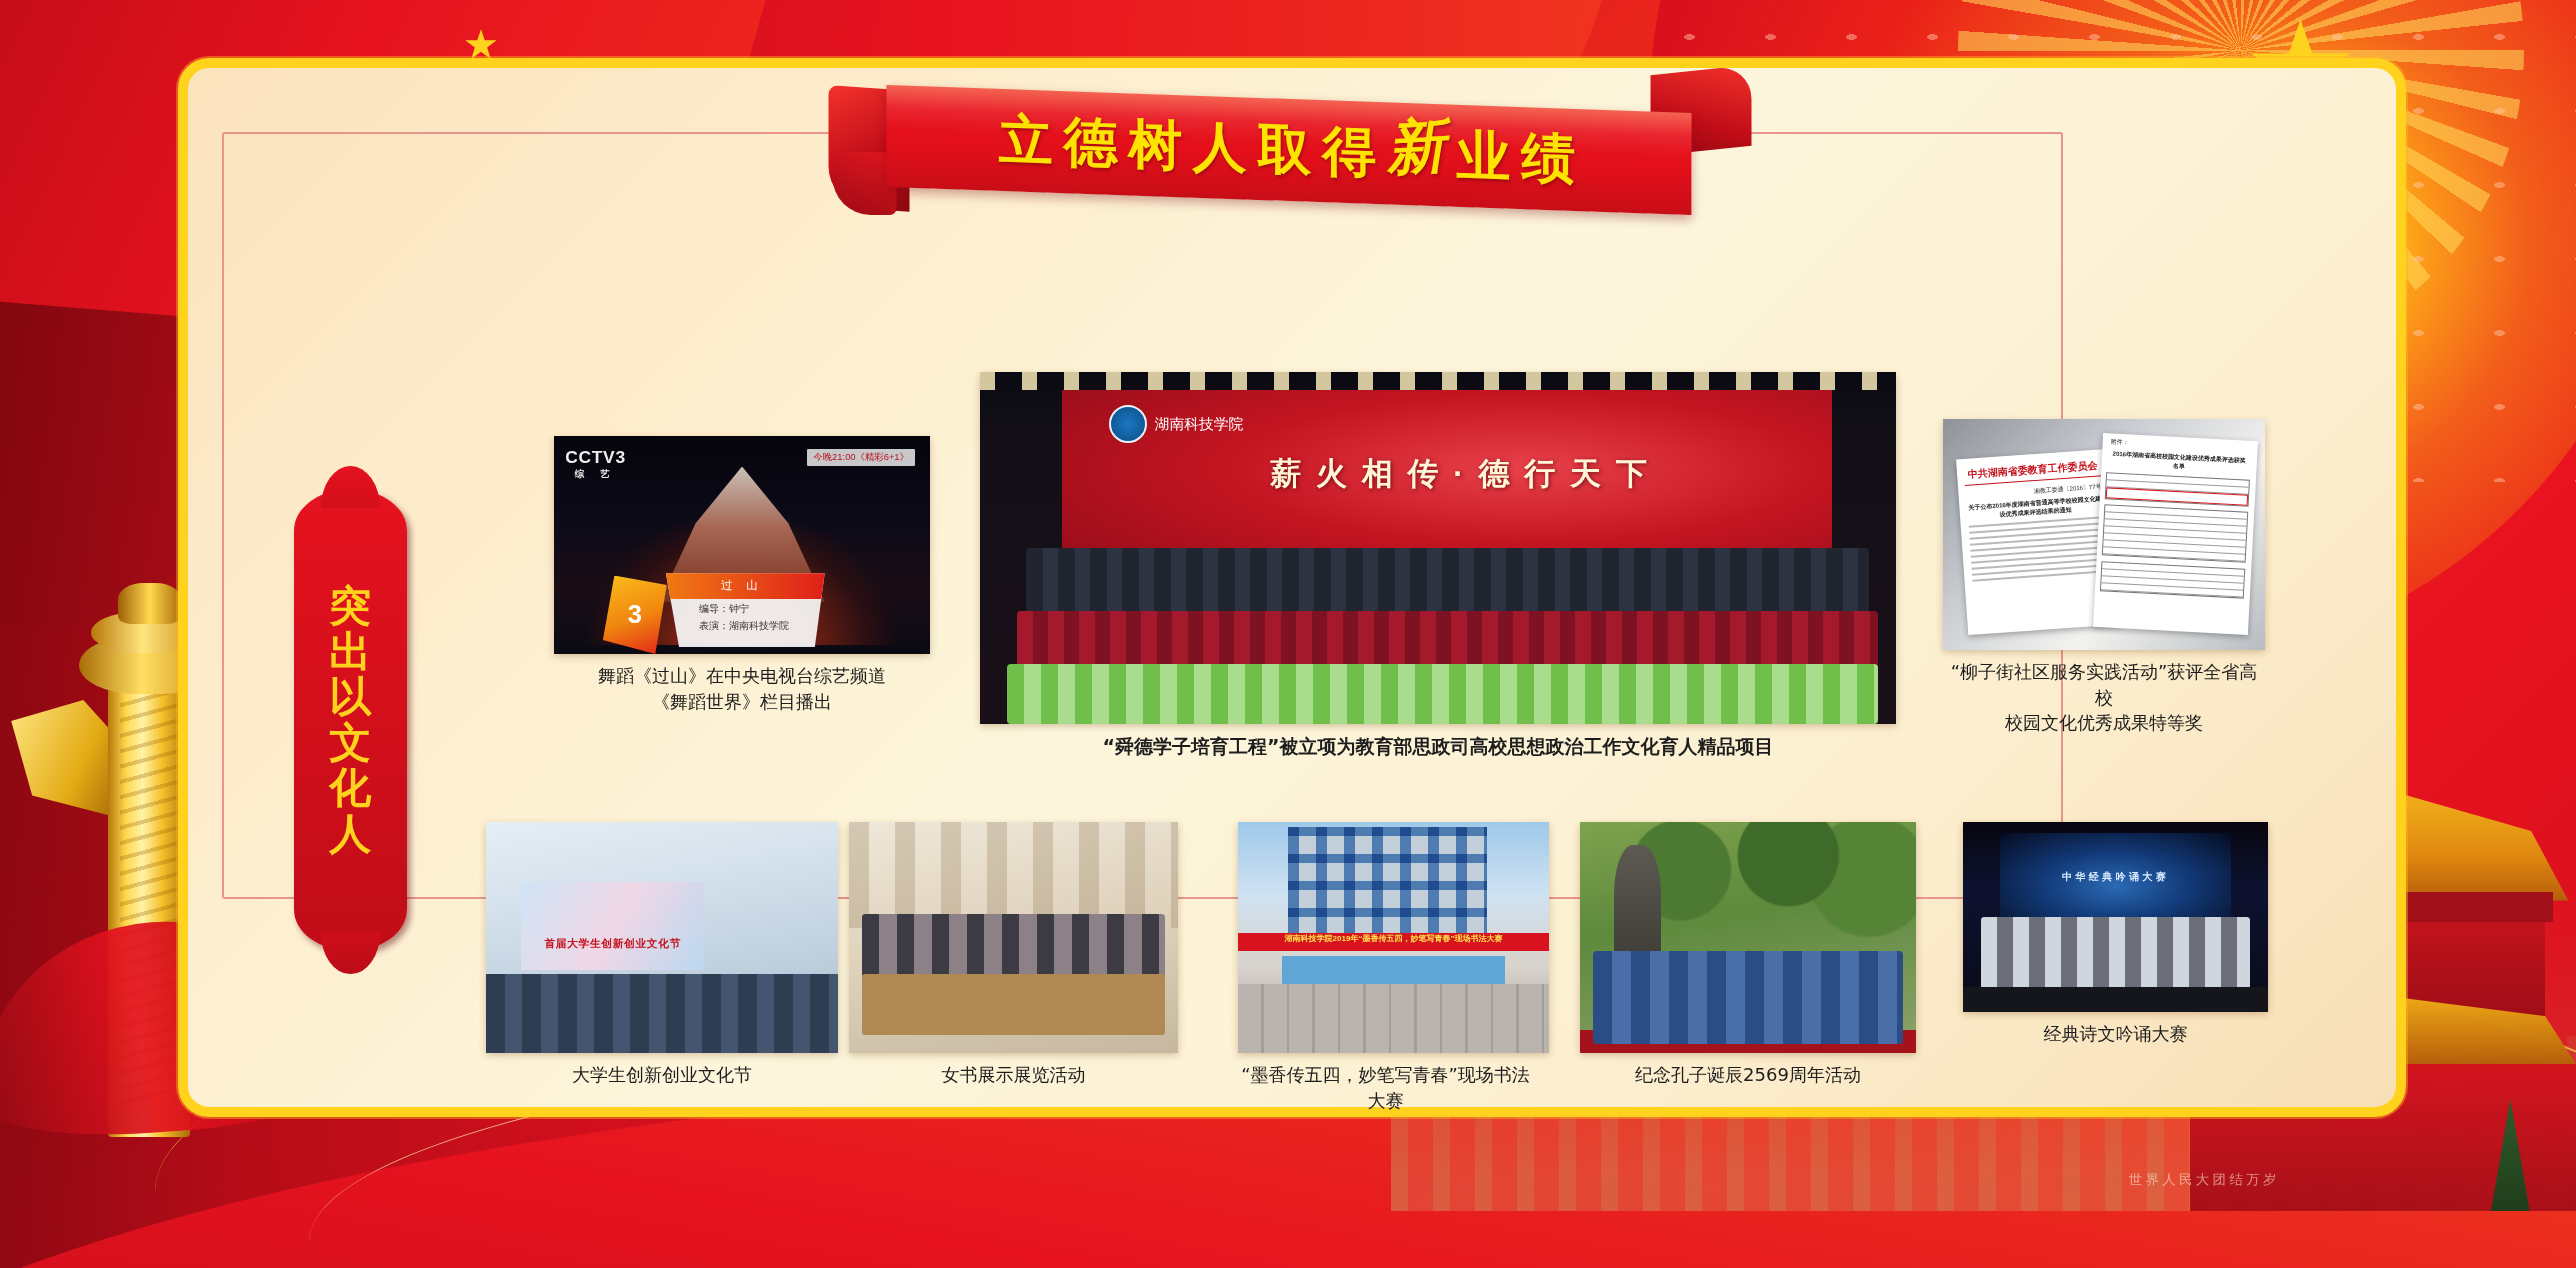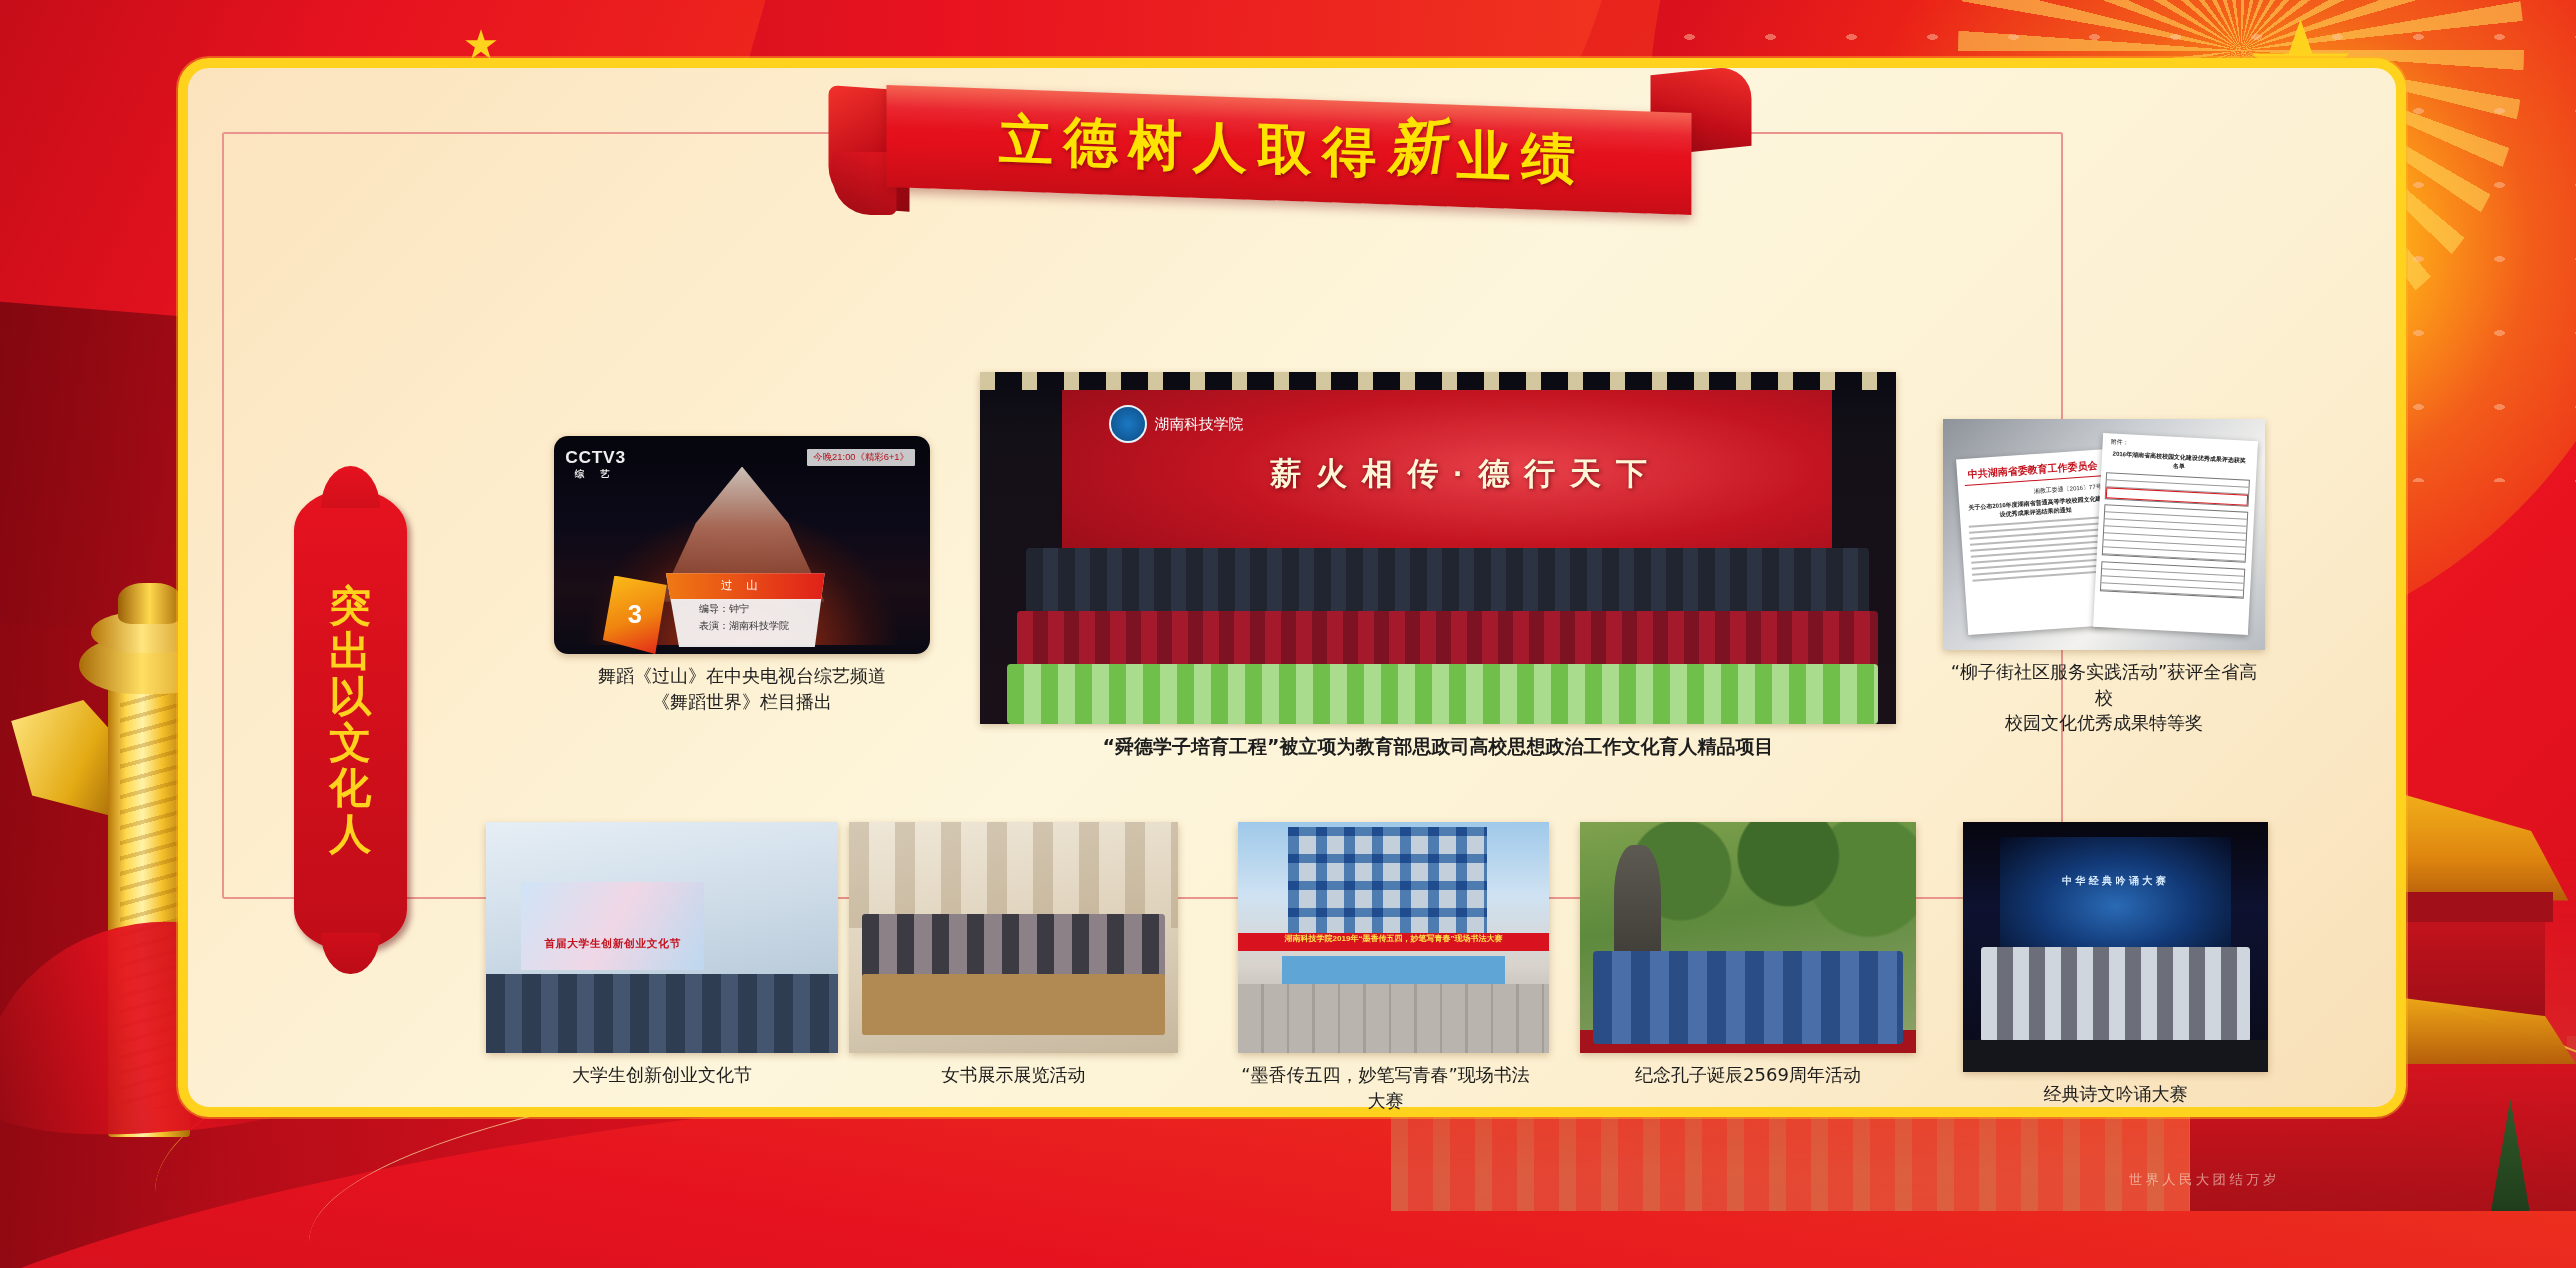--- a/index.html
+++ b/index.html
@@ -141,21 +141,21 @@
   .plaque b{color:#ffd21e;font-size:42px;font-weight:bold;line-height:1.02;
           font-family:"DejaVu Sans",sans-serif;position:relative;z-index:2;}
   .cell{position:absolute;}
   .photo{position:relative;width:100%;overflow:hidden;background:#1a1a22;
          box-shadow:0 2.7px 7.4px rgba(120,70,20,.30);}
   .cap{margin-top:9.4px;text-align:center;color:#1d1d1d;font-size:18px;line-height:1.42;
        font-family:"DejaVu Sans",sans-serif;white-space:pre-line;}
   .cap.big{font-size:19px;font-weight:bold;}
 
   
-  .p-cctv{background:linear-gradient(180deg,#05050c 0%,#0c0a18 40%,#1a0d16 70%,#0a0a14 100%);border-radius:14px;}
+  .p-cctv{background:linear-gradient(180deg,#05050c 0%,#0c0a18 40%,#1a0d16 70%,#0a0a14 100%);}
   .p-cctv .crowd{position:absolute;left:0;bottom:4%;width:100%;height:62%;
        background:radial-gradient(ellipse 42% 100% at 50% 100%,#b0381c 0%,#6d1f12 45%,#2a0f12 80%,transparent 100%);}
   .p-cctv .pyramid{position:absolute;left:50%;top:14%;transform:translateX(-50%);
        width:44%;height:62%;background:linear-gradient(180deg,#e0d4c8 0%,#b5705a 45%,#7a3422 100%);
        clip-path:polygon(50% 0,78% 42%,100% 100%,0 100%,22% 42%);opacity:.9;}
   .p-cctv .logo{position:absolute;left:3%;top:5%;color:#eee;font-size:17.4px;font-weight:bold;letter-spacing:0.7px;}
   .p-cctv .logo small{display:block;font-size:9.4px;letter-spacing:6.7px;text-align:center;font-weight:bold;}
   .p-cctv .tick{position:absolute;right:4%;top:6%;background:rgba(255,255,255,.78);color:#b5121a;
        font-size:9.4px;padding:2px 6px;border-radius:1.3px;}
   .p-cctv .card{position:absolute;left:28%;bottom:3%;width:44%;height:34%;
@@ -456,21 +456,21 @@
     <div class="photo p-d" style="height:231px;">
       <div class="trees"></div>
       <div class="statue"></div>
       <div class="carpet"></div>
       <div class="robes"></div>
     </div>
     <div class="cap">纪念孔子诞辰2569周年活动</div>
   </div>
 
   <div class="cell" style="left:1963px;top:822px;width:305px;">
-    <div class="photo p-e" style="height:250px;">
+    <div class="photo p-e" style="height:190px;">
       <div class="scr">
         <b>中华经典吟诵大赛</b>
       </div>
       <div class="people"></div>
       <div class="floor"></div>
     </div>
     <div class="cap">经典诗文吟诵大赛</div>
   </div>
 
 </div>

